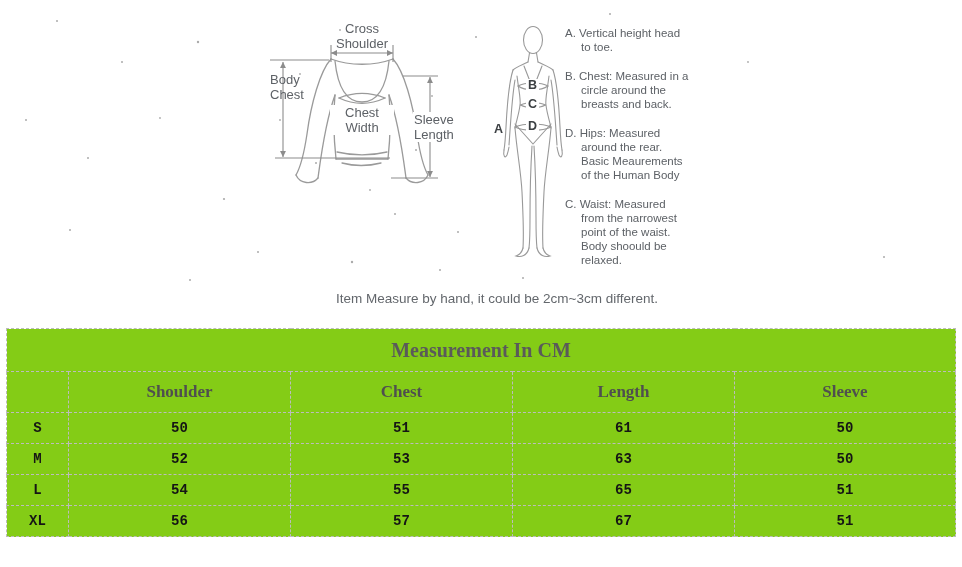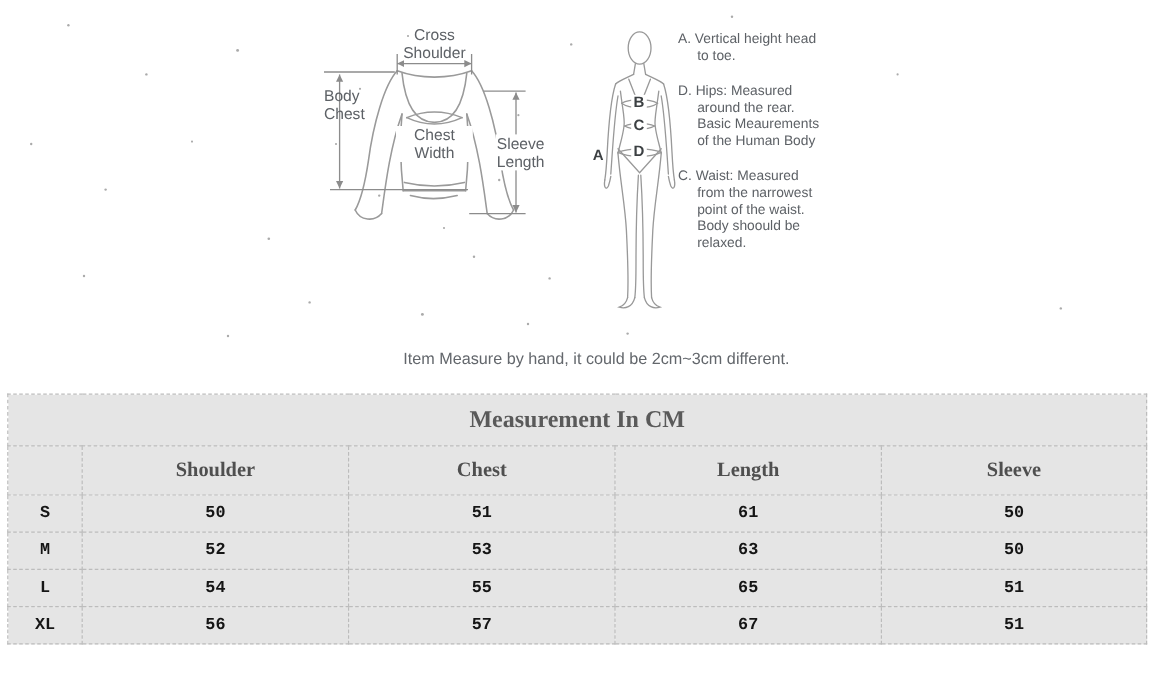--- a/index.html
+++ b/index.html
@@ -24,21 +24,21 @@
               margin:0 0 15px 0;}
 
   
   #caption{position:absolute;left:16px;top:291px;width:962px;text-align:center;
            font-size:13.5px;color:#63676c;}
 
   
   #size-table{position:absolute;left:6px;top:328px;width:950px;
               border-collapse:collapse;table-layout:fixed;}
   #size-table td{border:1px dashed #bcbcbc;text-align:center;padding:0;
-                 vertical-align:middle;background:#e5e5e5;}
+                 vertical-align:middle;background:#84cc16;}
   .t-title{height:42px;font-family:"Liberation Serif","DejaVu Serif",serif;
            font-weight:700;font-size:20px;color:#5a5a5a;}
   .t-head td{height:40px;font-family:"Liberation Serif","DejaVu Serif",serif;
              font-weight:700;font-size:17px;color:#4f4f4f;}
   .t-row td{height:30px;font-family:"Liberation Mono","DejaVu Sans Mono",monospace;
             font-weight:700;font-size:14px;color:#151515;}
 
   svg{display:block;}
   .absvg{position:absolute;pointer-events:none;}
 </style>
@@ -174,20 +174,23 @@
     </svg>
     <div class="marker noback" style="left:4px;top:111px">A</div>
     <div class="marker" style="left:38px;top:67px">B</div>
     <div class="marker" style="left:38px;top:86px">C</div>
     <div class="marker" style="left:38px;top:108px">D</div>
   </div>
 
   <div id="annotations">
     <p class="annotation">A. Vertical height head
 to toe.</p>
+    <p class="annotation">B. Chest: Measured in a
+circle around the
+breasts and back.</p>
     <p class="annotation">D. Hips: Measured
 around the rear.
 Basic Meaurements
 of the Human Body</p>
     <p class="annotation">C. Waist: Measured
 from the narrowest
 point of the waist.
 Body shoould be
 relaxed.</p>
   </div>

